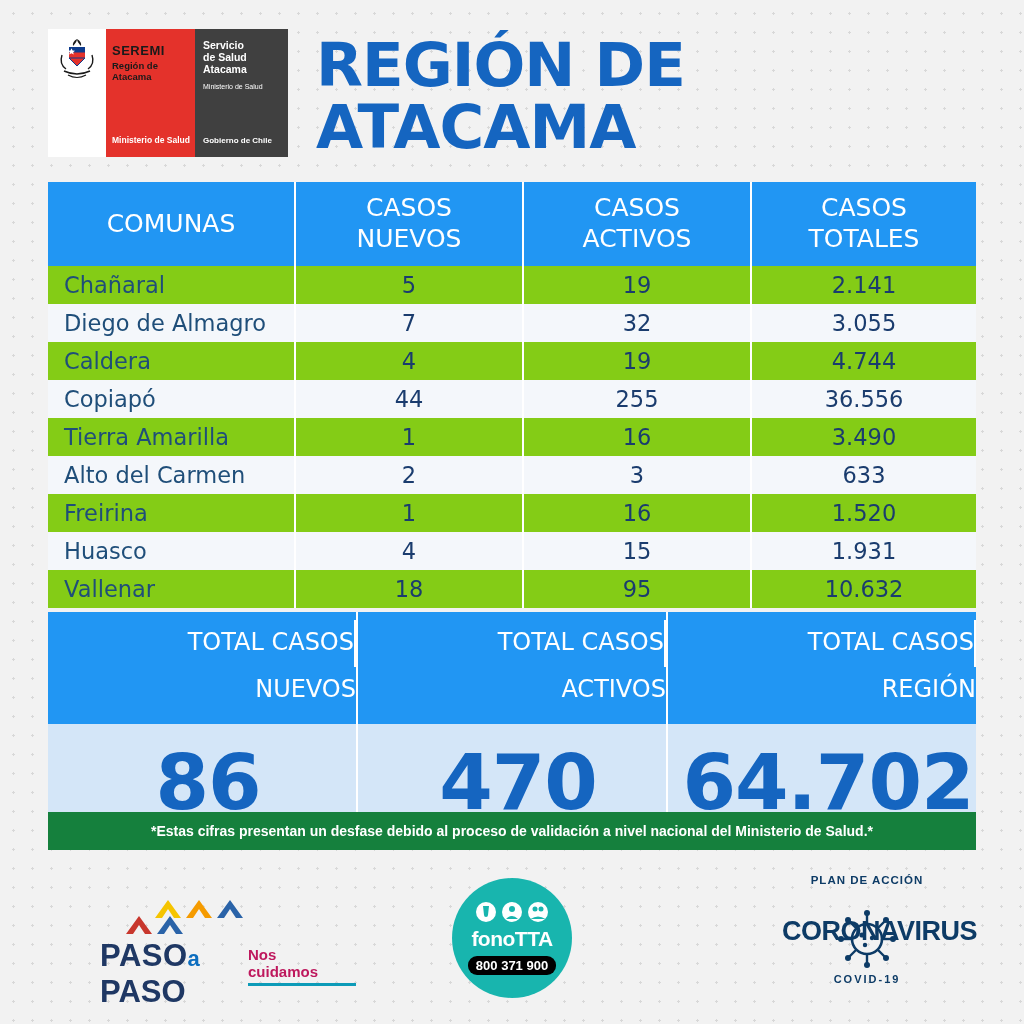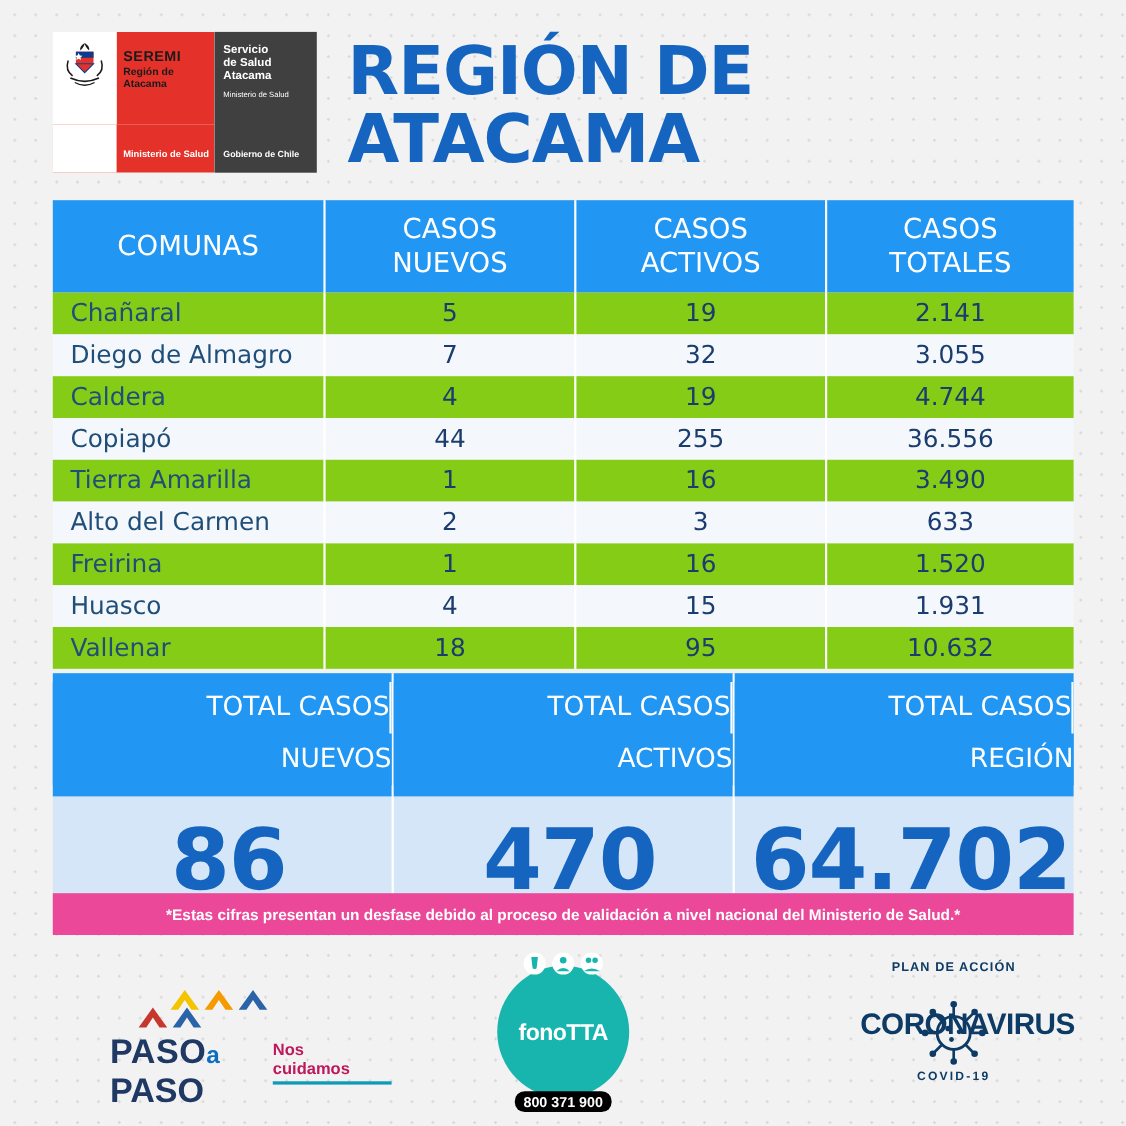--- a/index.html
+++ b/index.html
@@ -118,42 +118,42 @@
     font-family: "DejaVu Sans", sans-serif;
     border-right: 2px solid #ffffff;
     letter-spacing: -1px;
     padding-left: 12px;
   }
   .totals-vals div:last-child { border-right: none; }
   .tv1 { width: 310px; } .tv2 { width: 310px; } .tv3 { width: 308px; }
 
   .note {
     position: absolute; left: 48px; top: 812px; width: 928px; height: 38px;
-    background: #ec4899; color: #fff; font-size: 14px; font-weight: bold;
+    background: #15803d; color: #fff; font-size: 14px; font-weight: bold;
     display: flex; align-items: center; justify-content: center;
   }
 
   
   .footer {
     position: absolute; left: 0; top: 872px; width: 1024px; height: 150px;
   }
   
   .pasoapaso { position: absolute; left: 100px; top: 14px; width: 260px; height: 120px; }
   .pp-text { position: absolute; left: 0; top: 52px; width: 260px; }
   .pp-l1 { font-size: 31px; font-weight: bold; color: #1f3864; letter-spacing: .5px; }
   .pp-l1 .a { color: #0d6ebf; font-size: 22px; }
   .pp-l2 { font-size: 31px; font-weight: bold; color: #1f3864; }
   .pp-nos { position: absolute; left: 148px; top: 60px; font-size: 15px; color: #be185d; font-weight: bold; line-height: 17px; }
   .pp-underline { position: absolute; left: 148px; top: 97px; width: 108px; height: 3px; background: #0d9bb8; }
 
   
   .fono {
     position: absolute; left: 452px; top: 6px; width: 120px; height: 120px;
     border-radius: 50%; background: #18b5ae; color: #fff;
-    display: flex; flex-direction: column; align-items: center; justify-content: center; gap: 36px;
+    display: flex; flex-direction: column; align-items: center; justify-content: center;
   }
   .fono .icons { display: flex; gap: 4px; margin-bottom: 4px; }
   .fono .f1 { font-size: 21px; font-weight: bold; letter-spacing: -.5px; }
   .fono .f2 { margin-top: 5px; background: #000000; color:#fff; font-size: 13px; font-weight: bold; padding: 2px 8px; border-radius: 9px; }
 
   
   .corona { position: absolute; left: 782px; top: 2px; width: 170px; height: 135px; color: #0d3b66; text-align: center; }
   .corona .plan { font-size: 11.5px; font-weight: bold; letter-spacing: 1px; margin-top: 0; }
   .corona .cv { font-size: 27px; font-weight: bold; letter-spacing: -.5px; margin-top: 30px; }
   .corona .c19 { font-size: 11px; font-weight: bold; letter-spacing: 2px; margin-top: 26px; }

